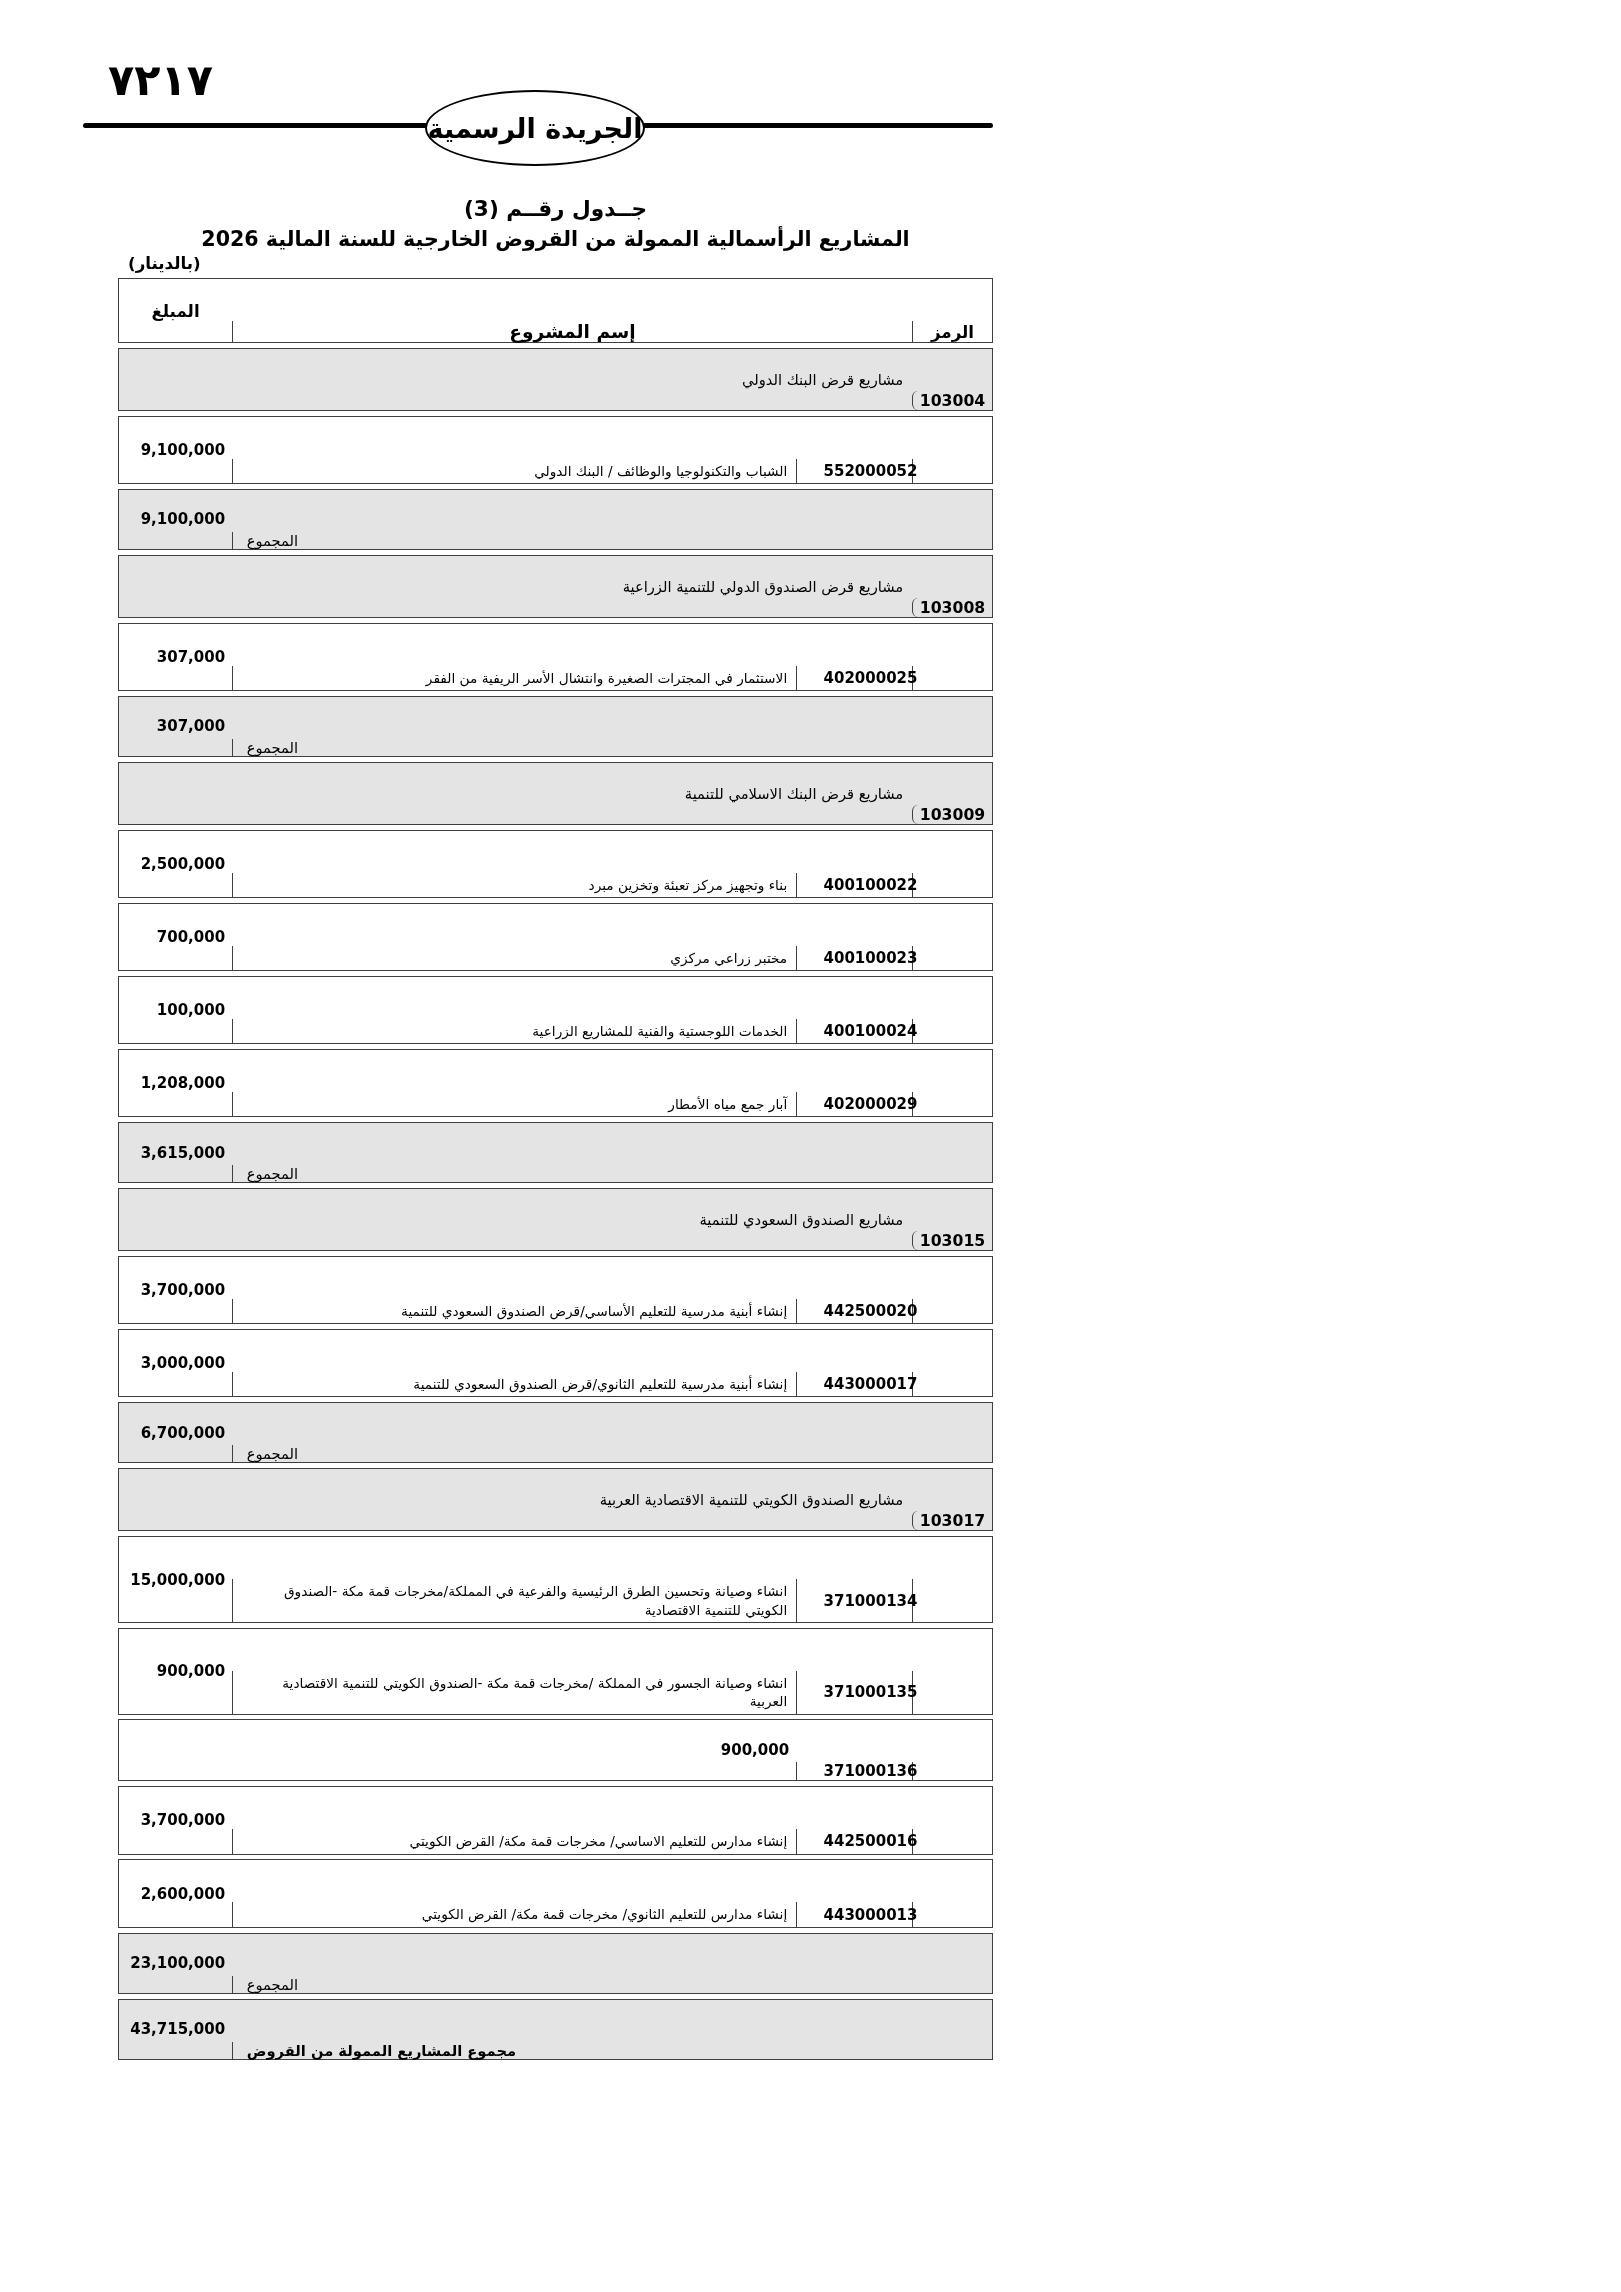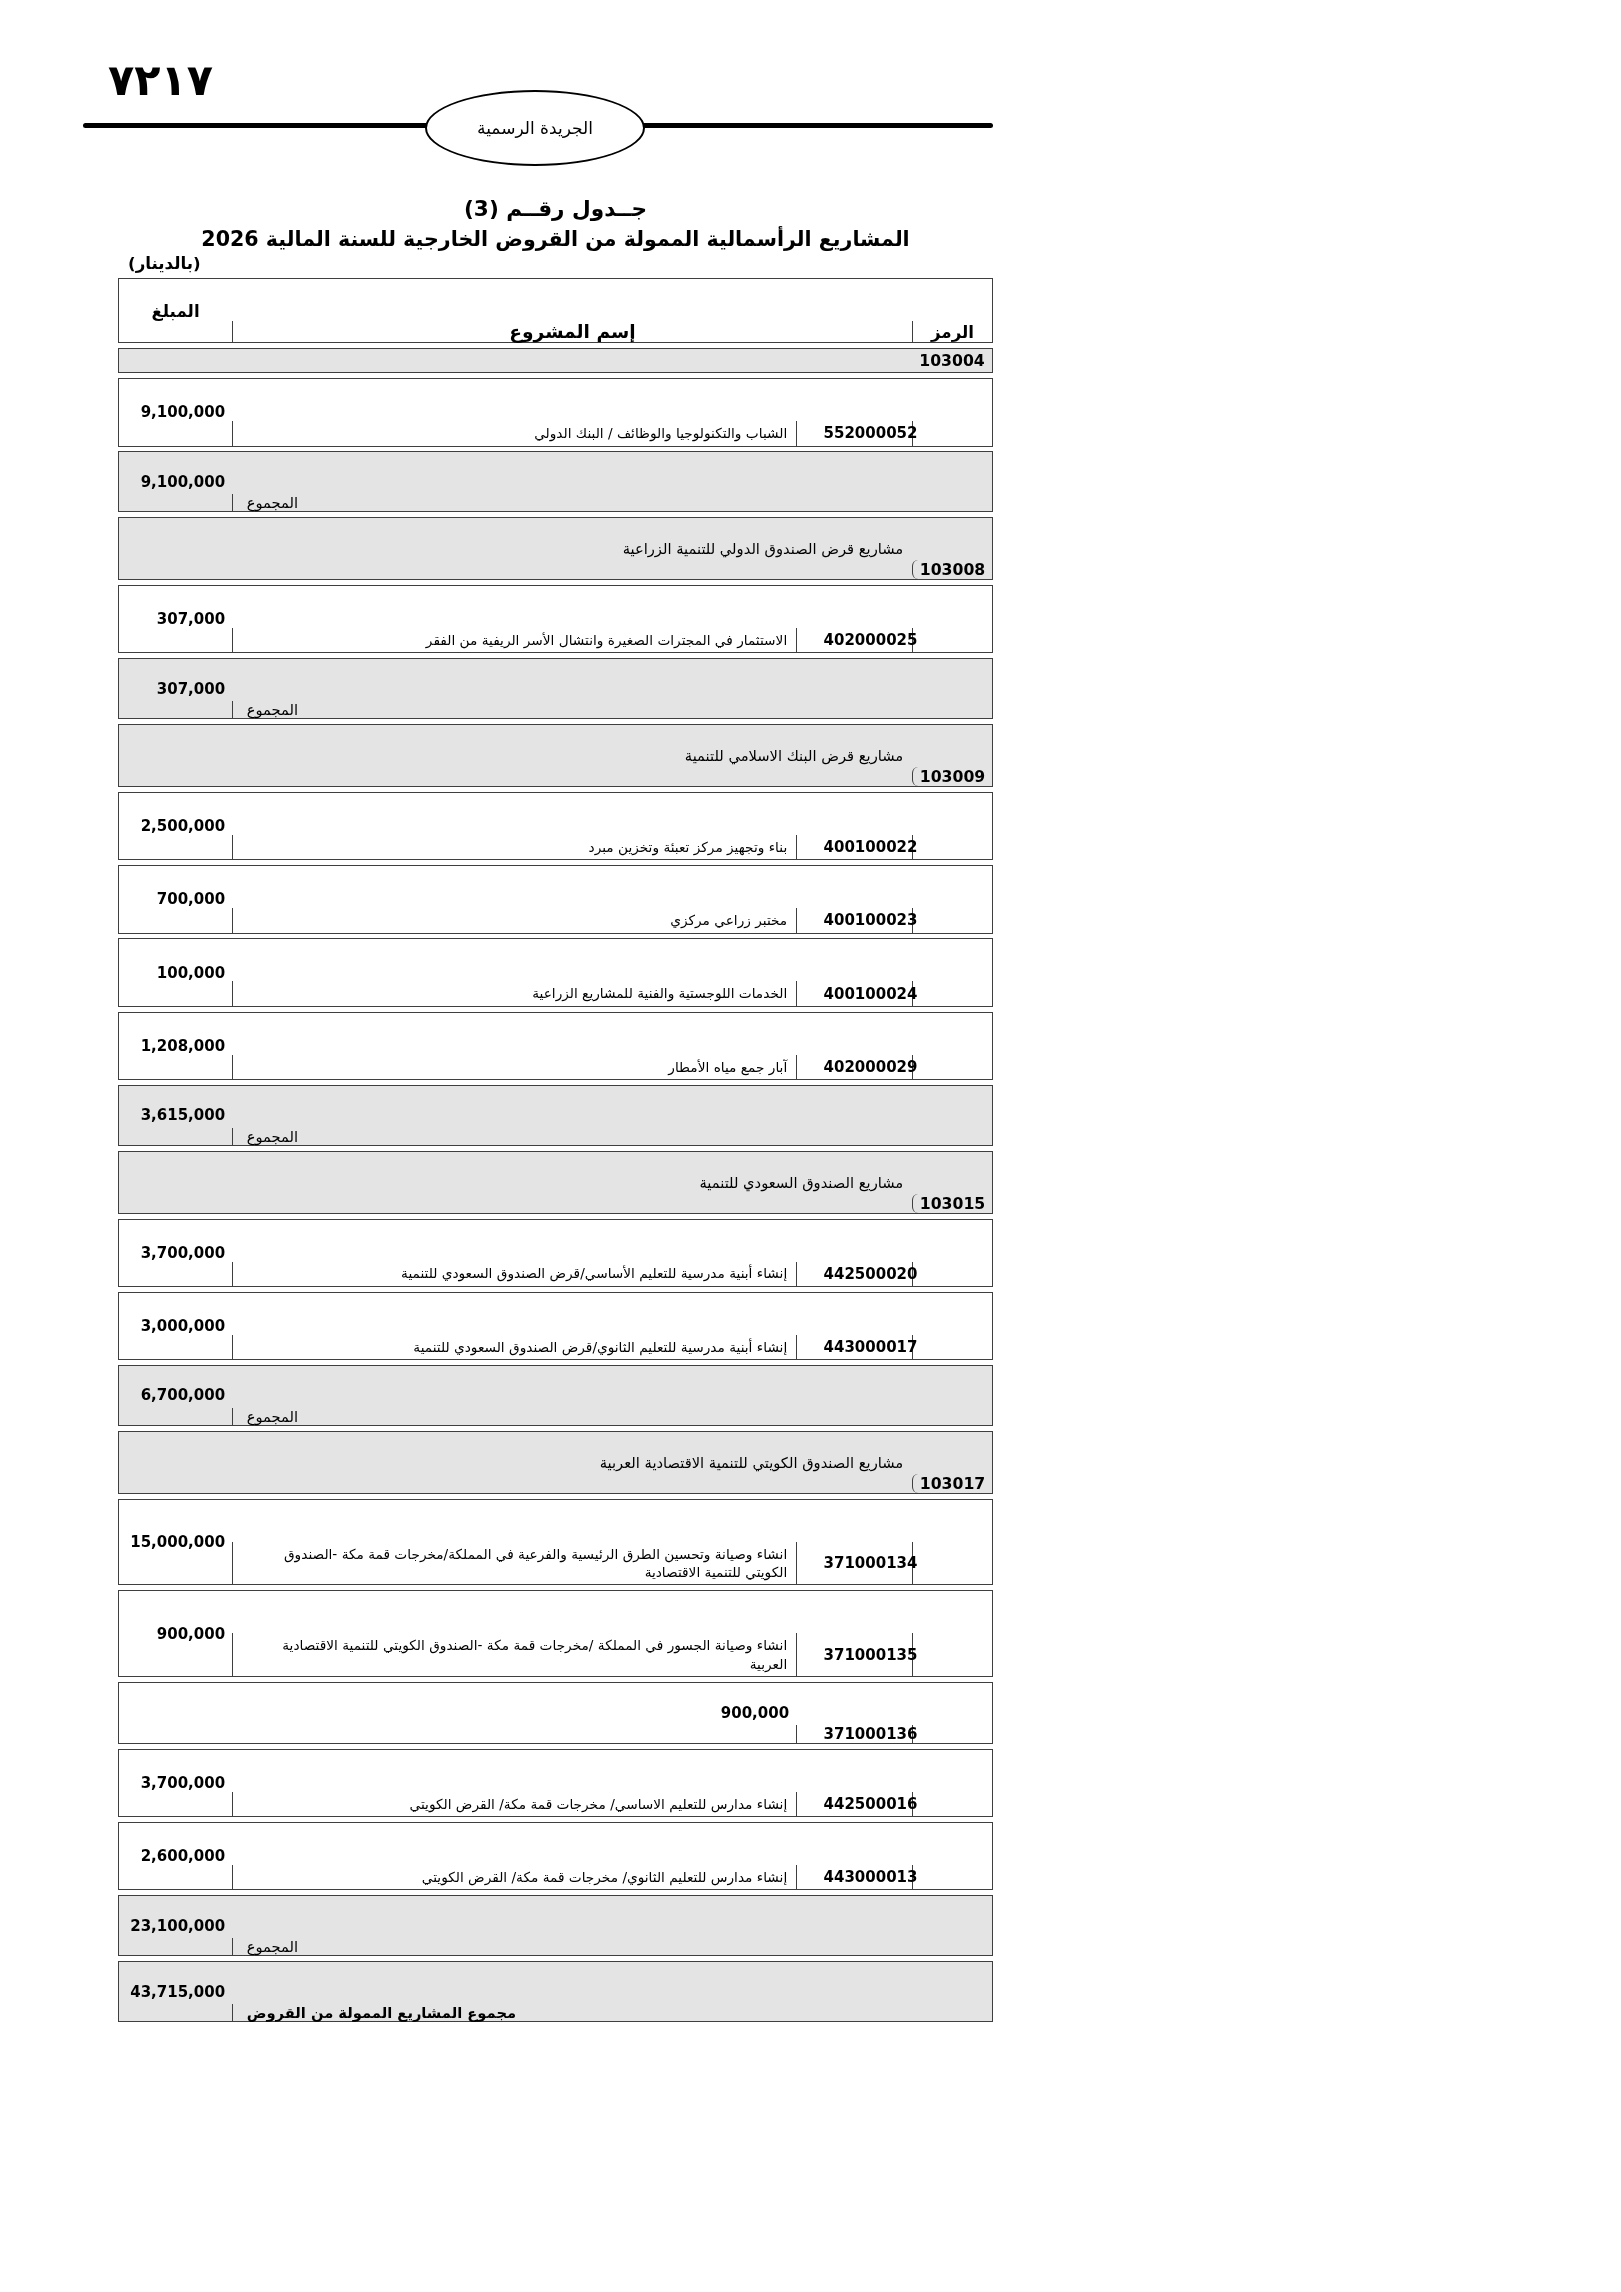--- a/index.html
+++ b/index.html
@@ -5,21 +5,21 @@
   * { margin:0; padding:0; box-sizing:border-box; }
   html, body { width:1621px; height:2293px; background:#ffffff; }
   body { position:relative; font-family:"DejaVu Sans", sans-serif; color:#000; overflow:hidden; }
 
   .page-number { position:absolute; top:55px; left:108px; font-size:43px; font-weight:700; letter-spacing:9.8px; }
 
   .rule { position:absolute; top:123px; left:83px; width:910px; height:4.9px; background:#000; border-radius:2.9px; }
 
   .oval { position:absolute; top:90px; left:425px; width:220px; height:76px; background:#fff;
           border:2.9px solid #000; border-radius:50%; display:flex; align-items:center; justify-content:center; z-index:2; }
-  .oval span { font-size:17px; font-weight:400; direction:rtl; }
+  .oval span { font-size:27px; font-weight:700; direction:rtl; }
 
   .titles { position:absolute; top:196px; left:118px; width:875px; text-align:center; direction:rtl; }
   .title1 { font-size:21.6px; font-weight:700; margin-bottom:5.9px; }
   .title2 { font-size:20.6px; font-weight:700; }
 
   .currency { position:absolute; top:253px; left:128px; font-size:16.7px; font-weight:700; direction:rtl; }
 
   .table { position:absolute; top:278px; left:118px; width:875px; direction:rtl;
            display:flex; flex-direction:column; gap:4.9px; }
 
@@ -68,20 +68,21 @@
 <div class="currency">(بالدينار)</div>
 
 <div class="table" id="projects-table">
   <div class="trow header">
     <div class="cell col-code h-code">الرمز</div>
     <div class="cell col-name h-name">إسم المشروع</div>
     <div class="cell col-amount h-amount">المبلغ</div>
   </div>
 <div class="trow group">
       <div class="cell col-code gcode">103004</div>
+      <div class="cell gname">مشاريع قرض البنك الدولي</div>
     </div>
     <div class="trow item">
       <div class="cell col-code"></div>
       <div class="cell icode">552000052</div>
       <div class="cell iname">الشباب والتكنولوجيا والوظائف / البنك الدولي</div>
       <div class="cell col-amount amount">9,100,000</div>
     </div>
     <div class="trow total">
       <div class="cell tlabel">المجموع</div>
       <div class="cell col-amount amount">9,100,000</div>

